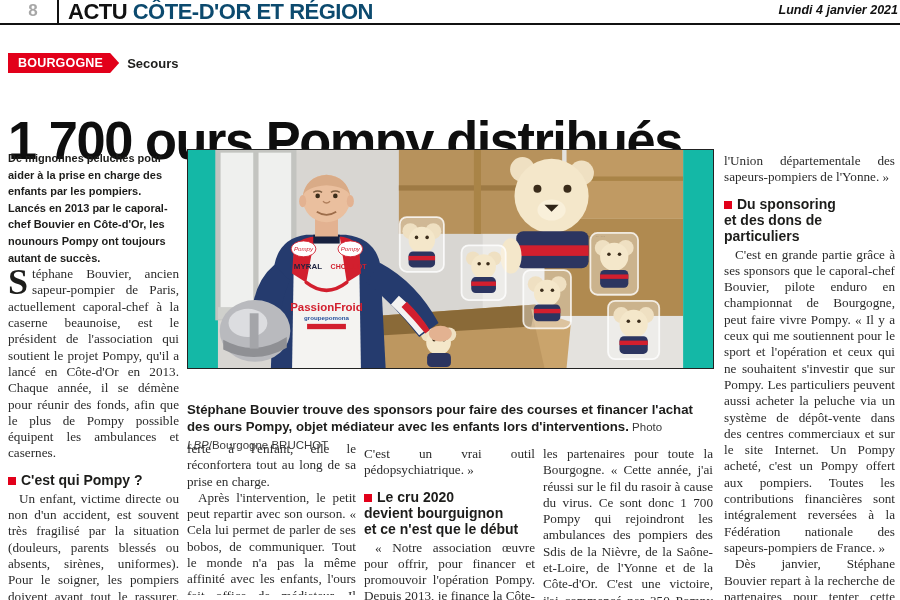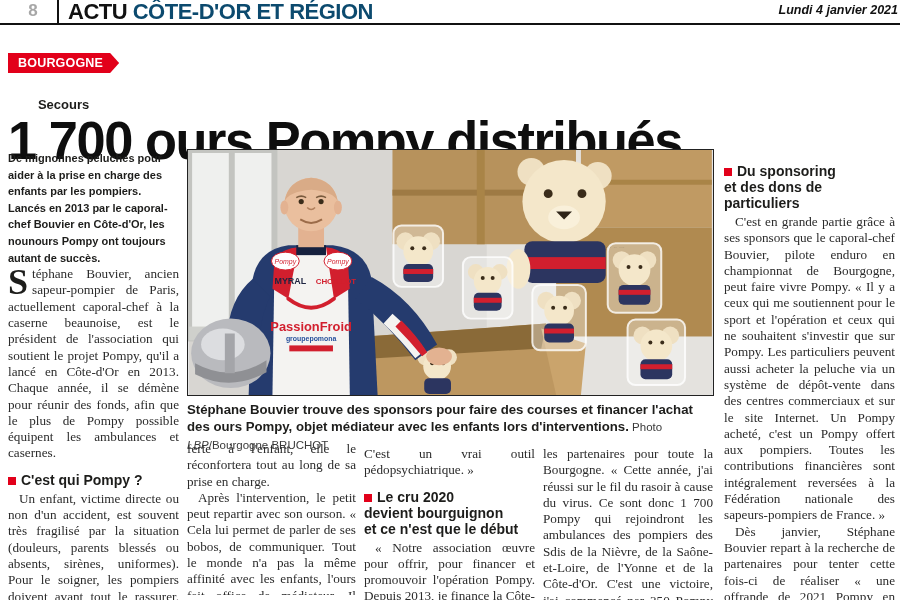--- a/index.html
+++ b/index.html
@@ -12,21 +12,21 @@
   .masthead{position:absolute;top:0;left:0;width:900px;height:23px;border-bottom:2px solid #111;}
   .pagenum{position:absolute;top:1px;left:20px;width:26px;text-align:center;
     font-family:"Liberation Sans",sans-serif;font-weight:bold;font-size:17px;color:#a7a7a7;}
   .head-divider{position:absolute;top:0;left:57px;width:2px;height:23px;background:#111;}
   .section-title{position:absolute;top:0;left:68px;font-family:"Liberation Sans",sans-serif;
     font-weight:bold;font-size:22px;letter-spacing:-.5px;color:#111;white-space:nowrap;line-height:23px;}
   .section-title .red{color:#0c4a6e;}
   .edition-date{position:absolute;top:3px;right:2px;font-family:"Liberation Sans",sans-serif;
     font-weight:bold;font-style:italic;font-size:12.5px;color:#111;}
   
-  .kicker{position:absolute;top:53px;left:8px;display:flex;align-items:center;gap:24px;flex-direction:column;}
+  .kicker{position:absolute;top:53px;left:8px;display:flex;align-items:center;gap:8px;}
   .badge{background:#e2001a;color:#fff;font-family:"Liberation Sans",sans-serif;font-weight:bold;
     font-size:12.5px;letter-spacing:.2px;padding:3px 16px 3px 10px;
     clip-path:polygon(0 0,calc(100% - 9px) 0,100% 50%,calc(100% - 9px) 100%,0 100%);}
   .kicker-topic{font-family:"Liberation Sans",sans-serif;font-weight:bold;font-size:13px;color:#1d1d1b;}
   
   .headline{position:absolute;top:76px;left:8px;width:890px;font-family:"Liberation Sans",sans-serif;
     font-weight:bold;font-size:54px;line-height:56px;letter-spacing:-1.5px;color:#0e0e0e;
     transform:scaleX(.97);transform-origin:left;white-space:nowrap;}
   
   .col{position:absolute;overflow:hidden;text-align:justify;font-size:13.2px;line-height:16.3px;}
@@ -39,22 +39,22 @@
   .col5{left:724px;top:153px;width:171px;height:447px;}
   .intro{font-family:"Liberation Sans",sans-serif;font-weight:bold;font-size:11px;line-height:16.6px;
     color:#1d1d1b;text-align:left;margin:0 0 14px 0;}
   .dropcap{float:left;font-family:"Liberation Serif",serif;font-weight:bold;font-size:36px;
     line-height:28px;padding:2px 4px 0 0;color:#1d1d1b;}
   .subhead{font-family:"Liberation Sans",sans-serif;font-weight:bold;font-size:14px;line-height:16px;
     color:#1d1d1b;text-align:left;margin:10px 0 3px 0;white-space:pre-line;}
   .subhead .sq{display:inline-block;width:8px;height:8px;background:#e2001a;margin-right:5px;}
   .gap-top{margin-top:10px;}
   
-  .photo{position:absolute;left:187px;top:149px;width:527px;height:247px;border:1.5px solid #222;
-    box-sizing:border-box;background:#e5e5e5;}
+  .photo{position:absolute;left:187px;top:149px;width:527px;height:220px;border:1.5px solid #222;
+    box-sizing:border-box;background:#14b8a6;}
   .photo svg{display:block;width:100%;height:100%;}
   .caption{position:absolute;left:187px;top:401px;width:527px;font-family:"Liberation Sans",sans-serif;
     font-weight:bold;font-size:13.2px;line-height:17px;color:#1d1d1b;text-align:left;}
   .credit{font-weight:normal;font-size:11.5px;color:#3a3a3a;}
   .credit .brand{font-style:italic;}
 </style>
 </head>
 <body>
 
 <div class="page">
@@ -247,19 +247,20 @@
 devient bourguignon
 et ce n'est que le début</span></h3>
     <p class="indent">« Notre association œuvre pour offrir, pour financer et promouvoir l'opération Pompy. Depuis 2013, je finance la Côte-d'Or. » Et cette année, malgré le Covid, Sté-</p>
   </div>
 
   <div class="col col4">
     <p>les partenaires pour toute la Bourgogne. « Cette année, j'ai réussi sur le fil du rasoir à cause du virus. Ce sont donc 1 700 Pompy qui rejoindront les ambulances des pompiers des Sdis de la Nièvre, de la Saône-et-Loire, de l'Yonne et de la Côte-d'Or. C'est une victoire, j'ai commencé par 350 Pompy au début, puis 500 et enfin 1 000 en 2019. Le 6 janvier, je remettrai</p>
   </div>
 
   <div class="col col5">
+    <p>l'Union départementale des sapeurs-pompiers de l'Yonne. »</p>
     <h3 class="subhead"><span class="sq"></span><span class="multiline">Du sponsoring
 et des dons de particuliers</span></h3>
     <p class="indent">C'est en grande partie grâce à ses sponsors que le caporal-chef Bouvier, pilote enduro en championnat de Bourgogne, peut faire vivre Pompy. « Il y a ceux qui me soutiennent pour le sport et l'opération et ceux qui ne souhaitent s'investir que sur Pompy. Les particuliers peuvent aussi acheter la peluche via un système de dépôt-vente dans des centres commerciaux et sur le site Internet. Un Pompy acheté, c'est un Pompy offert aux pompiers. Toutes les contributions financières sont intégralement reversées à la Fédération nationale des sapeurs-pompiers de France. »</p>
     <p class="indent gap-top">Dès janvier, Stéphane Bouvier repart à la recherche de partenaires pour tenter cette fois-ci de réaliser « une offrande de 2021 Pompy en Bourgogne-Franche-Comté. J'ambitionne de réaliser un don dans les 8 départements, pour équiper plus d'une centaine d'ambulances. »</p>
   </div>
 
 </div>
 
 </body></html>

